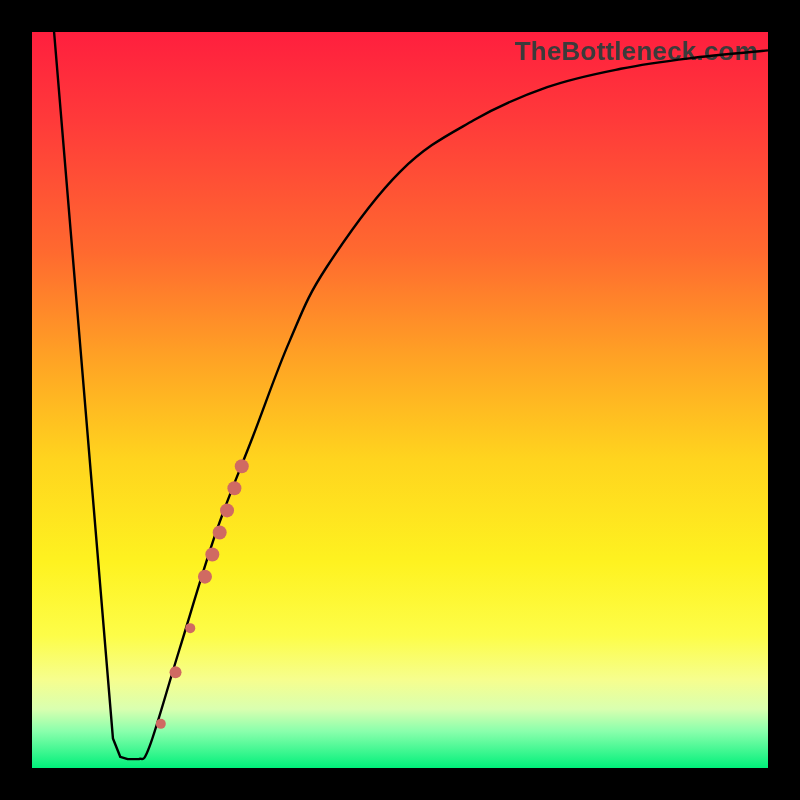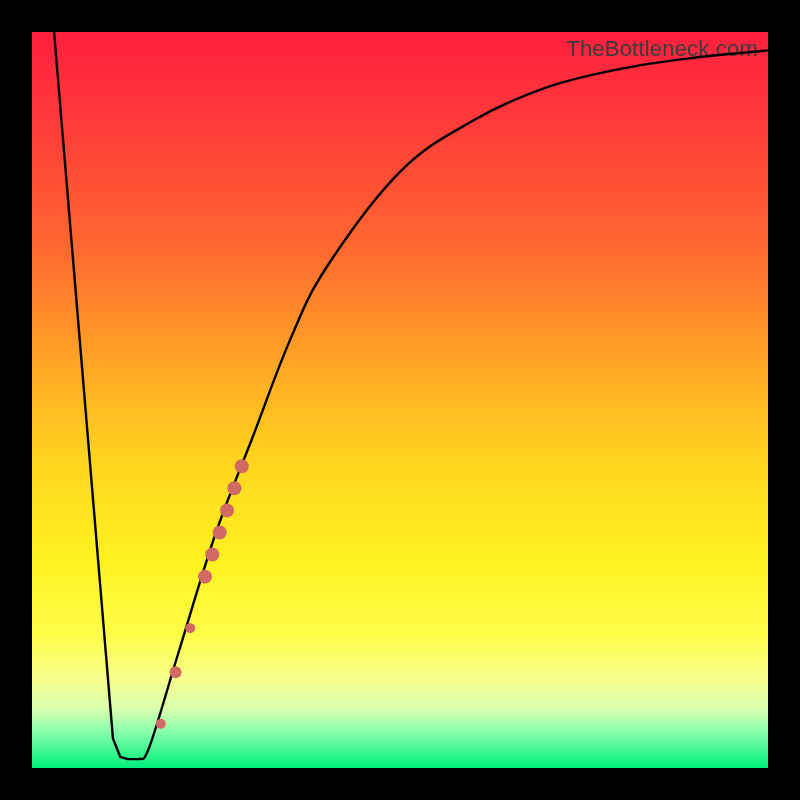--- a/index.html
+++ b/index.html
@@ -35,22 +35,22 @@
       #d9ffb0 92%,
       #8affac 95%,
       #00f07a 100%
     );
   }
   .watermark {
     position: absolute;
     top: 4px;
     right: 10px;
     color: #3b3b3b;
-    font-size: 22px;
-    font-weight: 400;
+    font-size: 26px;
+    font-weight: 700;
     letter-spacing: 0.2px;
     pointer-events: none;
   }
   svg.curve {
     position: absolute;
     left: 0;
     top: 0;
     width: 736px;
     height: 736px;
     overflow: visible;

